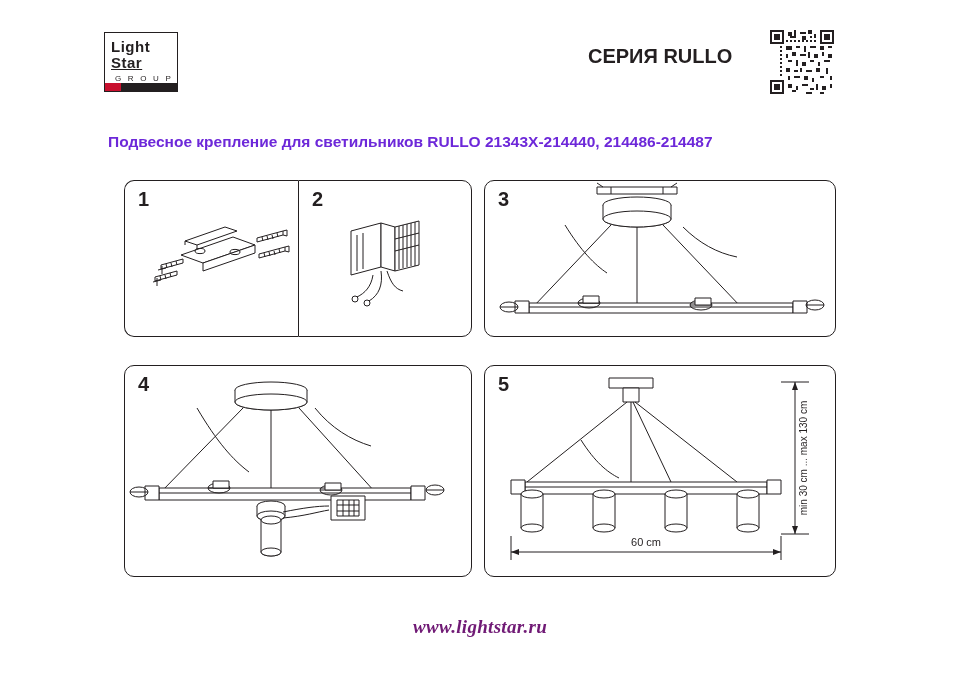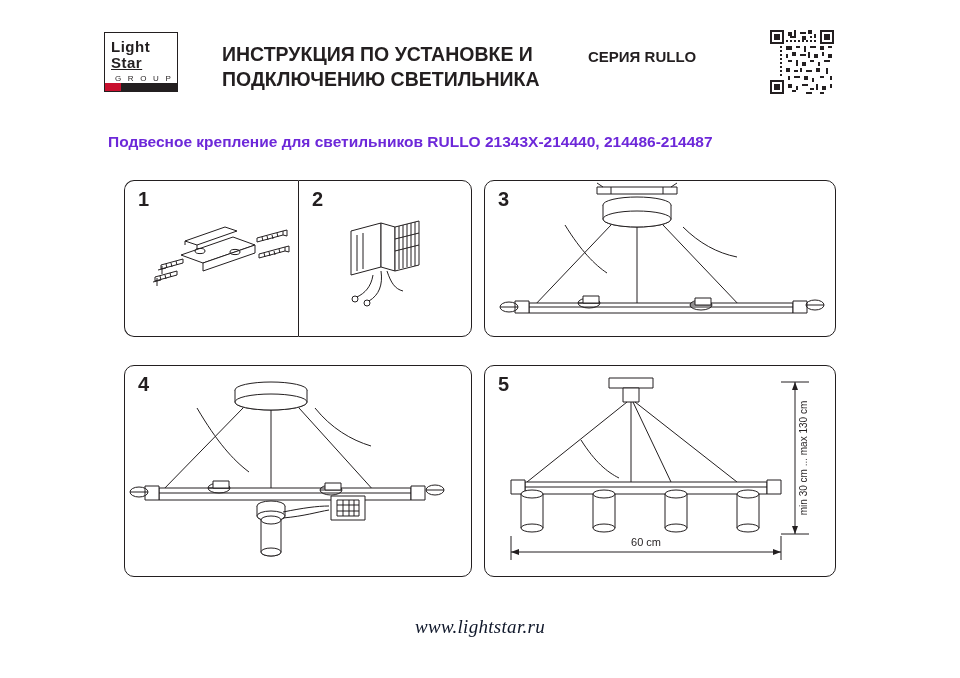--- a/index.html
+++ b/index.html
@@ -71,21 +71,21 @@
     line-height: 25px;
     color: #231f20;
   }
 
   #series-block {
     position: absolute;
     left: 588px; top: 44px;
     color: #231f20;
   }
   #series-line, #article-line {
-    font-size: 15px;
+    font-size: 20px;
     font-weight: bold;
     line-height: 25px;
     white-space: nowrap;
   }
 
   
   #qr {
     position: absolute;
     left: 768px; top: 28px;
     width: 68px; height: 68px;
@@ -133,41 +133,41 @@
     position: absolute;
     left: 0; top: 616px;
     width: 960px;
     text-align: center;
   }
   #footer-url {
     display: inline-block;
     font-family: "Liberation Serif", serif;
     font-size: 19px;
     font-style: italic;
-    color: #0f172a;
+    color: #701a75;
     letter-spacing: 0.3px;
+    font-weight: bold;
   }
 </style>
 </head>
 <body>
 
 <div id="page">
 
   <div id="header">
 
     <div id="logo-block">
       <div class="logo-line" id="logo-light">Light</div>
       <div class="logo-line" id="logo-star">Star</div>
       <div id="logo-group">G R O U P</div>
       <div class="logo-bar">
         <div class="logo-bar-red"></div>
       </div>
     </div>
 
-    <div id="title-main">ИНСТРУКЦИЯ ПО УСТАНОВКЕ И ПОДКЛЮЧЕНИЮ СВЕТИЛЬНИКА</div>
 
     <div id="series-block">
       <div id="series-line">СЕРИЯ RULLO</div>
     </div>
 
     <div id="qr">
       <svg width="68" height="68" viewBox="0 0 34 34" shape-rendering="crispEdges">
         <rect x="0" y="0" width="34" height="34" fill="#ffffff"></rect>
         <g fill="#231f20">
 

